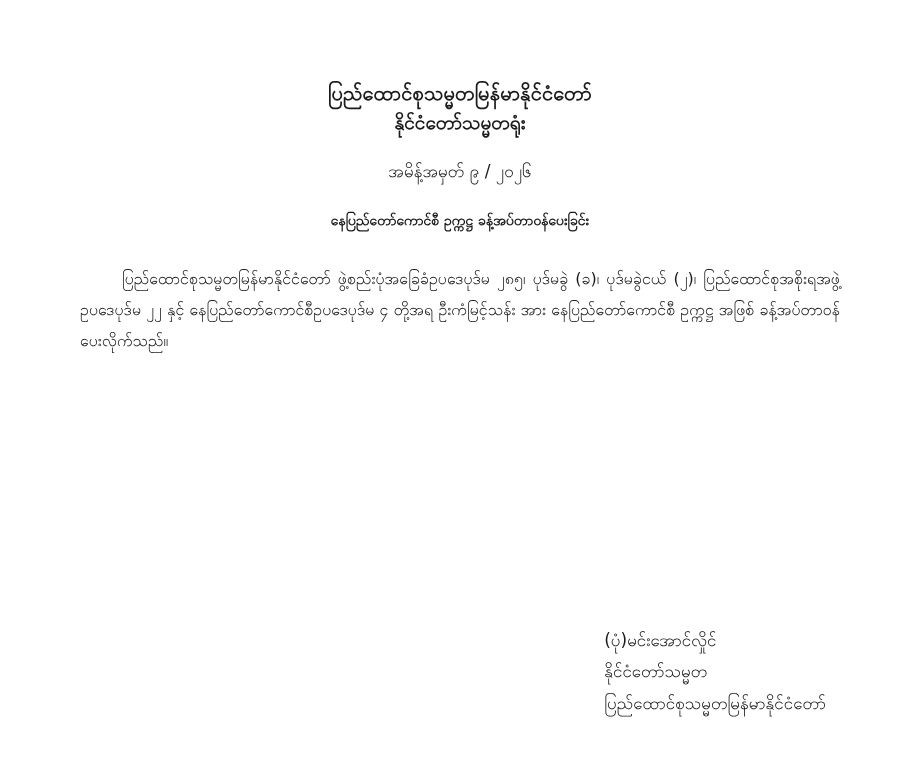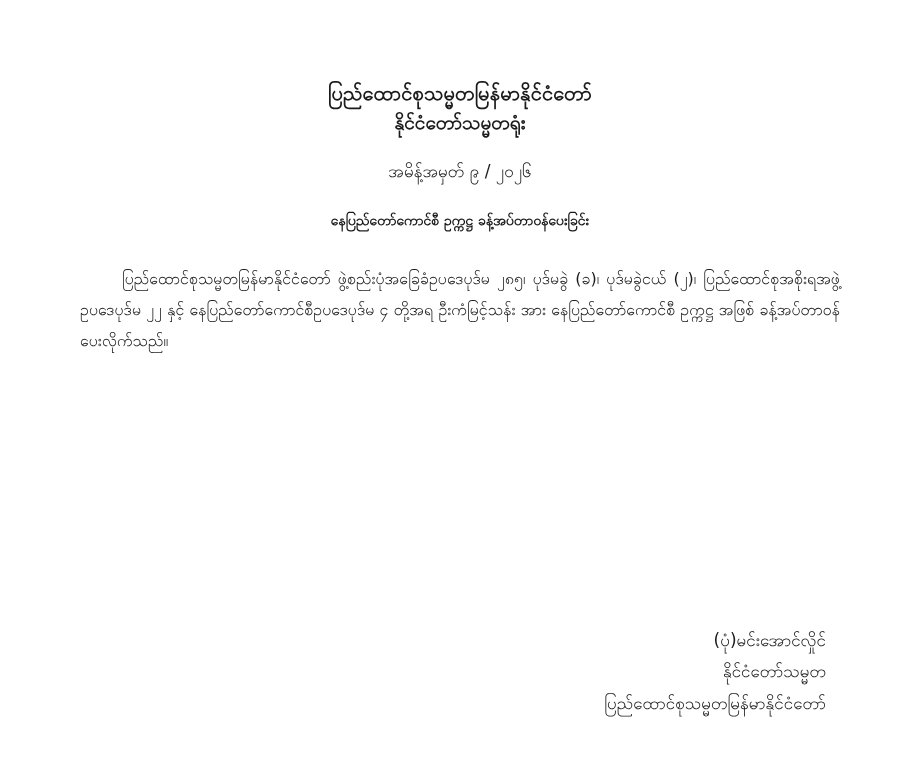--- a/index.html
+++ b/index.html
@@ -67,21 +67,21 @@
     text-justify: inter-word;
   }
   .body-block p {
     margin: 0;
     text-indent: 42px;
   }
   .signature-block {
     position: absolute;
     right: 78px;
     bottom: 58px;
-    text-align: right;
+    text-align: left;
     font-size: 17px;
     line-height: 1.85;
   }
   .signature-block div {
     white-space: nowrap;
   }
 </style>
 </head>
 <body>
 

